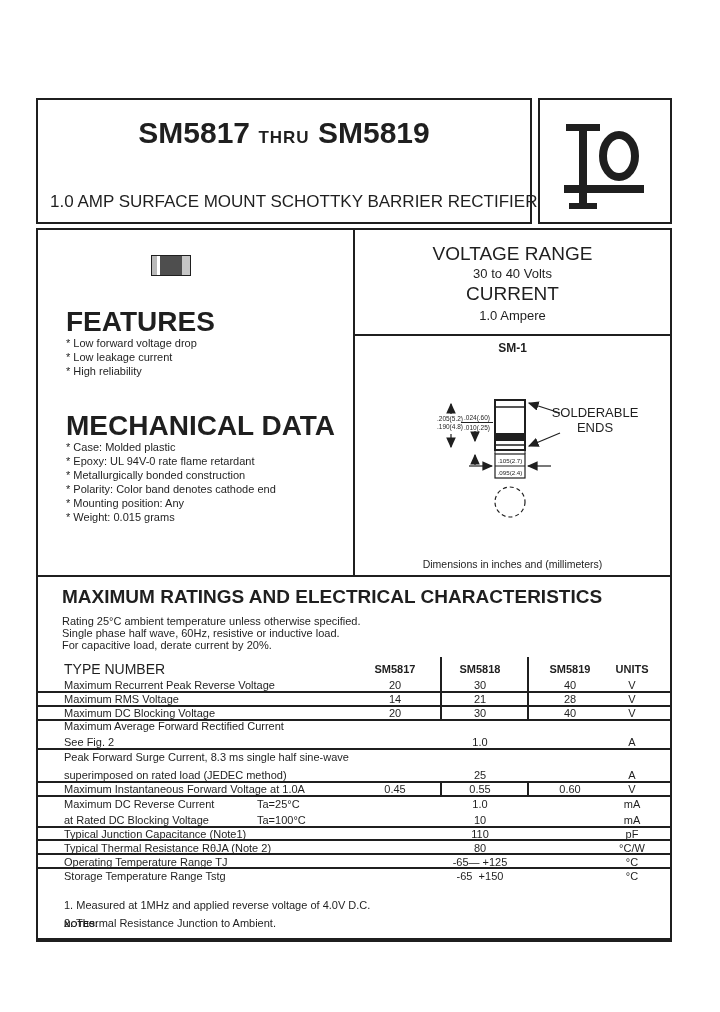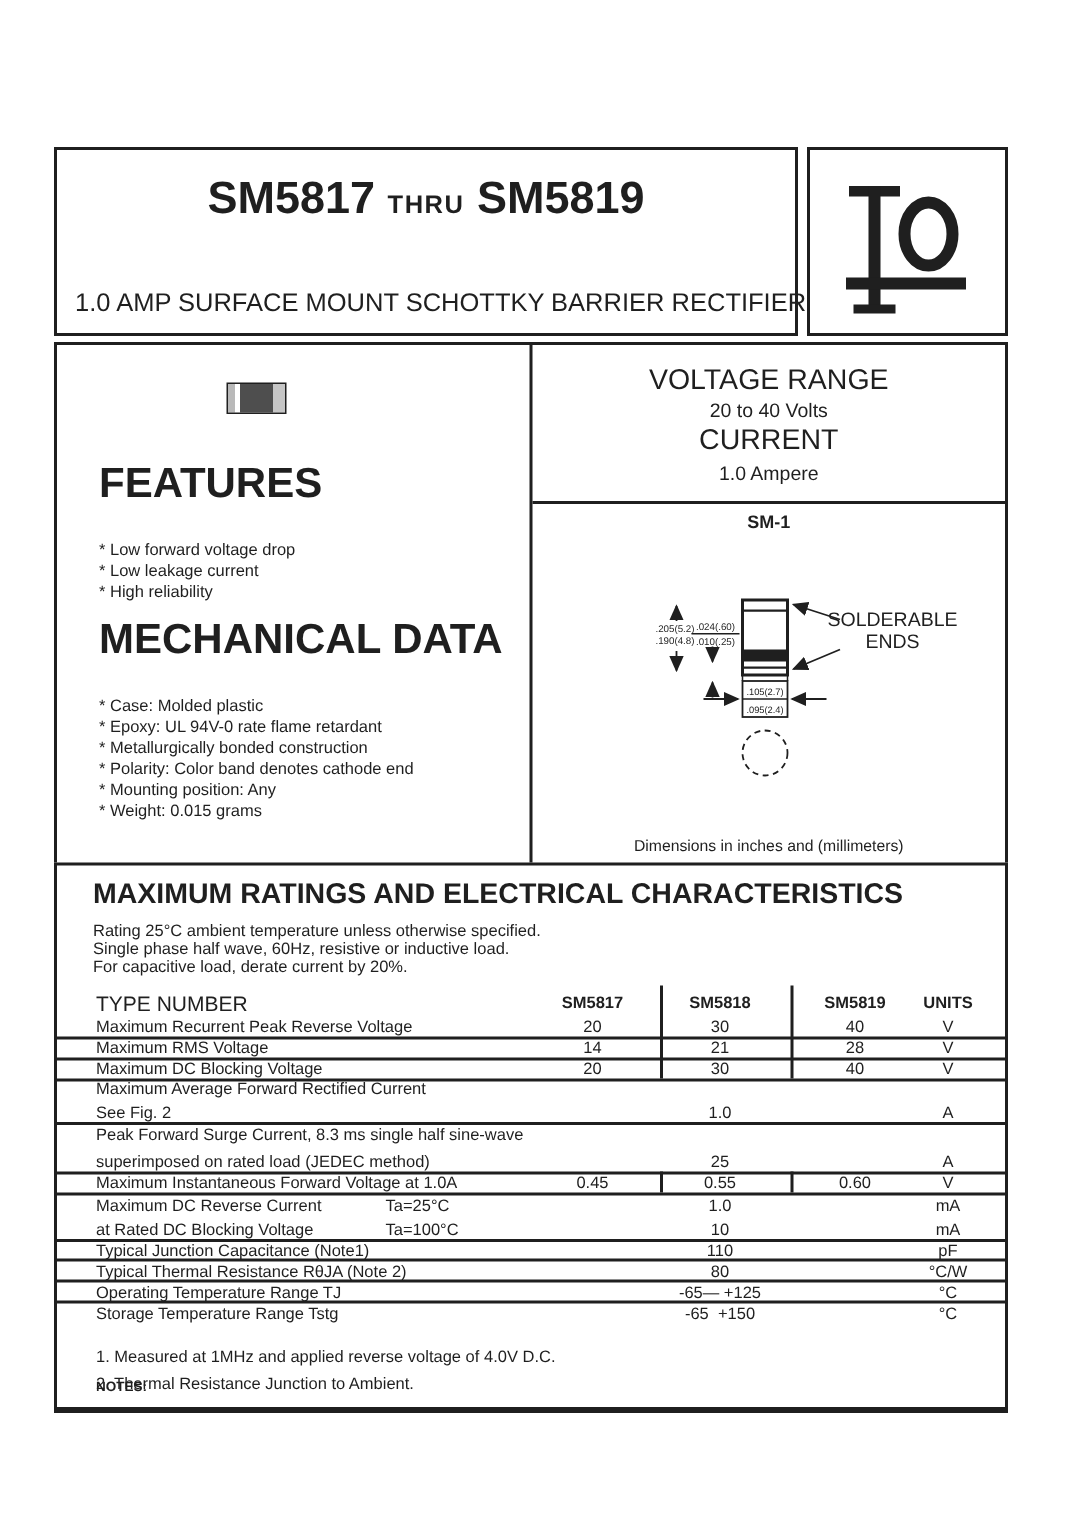--- a/index.html
+++ b/index.html
@@ -13,21 +13,21 @@
   .doc-title .thru{font-size:17px;letter-spacing:1px;}
   .doc-subtitle{position:absolute;left:12px;top:92px;font-size:17px;white-space:nowrap;}
   .logo-box{left:538px;top:98px;width:130px;height:122px;}
   
   .main-box{left:36px;top:228px;width:632px;height:347px;border-bottom:0;}
   .vdivider{position:absolute;left:315px;top:0;width:2px;height:100%;background:#1f1f1f;}
   .pkg-photo{position:absolute;left:113px;top:25px;width:38px;height:19px;
              border:1px solid #1f1f1f;
              background:linear-gradient(90deg,#b9b9b9 0 12%,#ffffff 12% 21%,#4e4e4e 21% 79%,#c6c6c6 79% 100%);}
   .sec-heading{position:absolute;font-weight:bold;font-size:28px;white-space:nowrap;}
-  .li{position:absolute;left:28px;font-size:11px;white-space:nowrap;margin-top:24px;}
+  .li{position:absolute;left:28px;font-size:11px;white-space:nowrap;}
   .rcol-center{position:absolute;left:317px;width:315px;text-align:center;white-space:nowrap;}
   .vr-label{top:13px;font-size:19px;}
   .vr-value{top:36px;font-size:13px;}
   .cur-label{top:53px;font-size:19px;}
   .cur-value{top:78px;font-size:13px;}
   .rcol-hr{position:absolute;left:317px;top:104px;width:315px;height:2px;background:#1f1f1f;}
   .pkg-name{top:111px;font-size:12px;font-weight:bold;}
   .dim-note{top:328px;font-size:10.5px;}
   .pkg-svg{position:absolute;left:317px;top:127px;}
   
@@ -83,21 +83,21 @@
 
     <div class="sec-heading" style="left:28px;top:180px;">MECHANICAL DATA</div>
     <div class="li" style="top:211px;">* Case: Molded plastic</div>
     <div class="li" style="top:225px;">* Epoxy: UL 94V-0 rate flame retardant</div>
     <div class="li" style="top:239px;">* Metallurgically bonded construction</div>
     <div class="li" style="top:253px;">* Polarity: Color band denotes cathode end</div>
     <div class="li" style="top:267px;">* Mounting position: Any</div>
     <div class="li" style="top:281px;">* Weight: 0.015 grams</div>
 
     <div class="rcol-center vr-label">VOLTAGE RANGE</div>
-    <div class="rcol-center vr-value">20 to 40 Volts</div>
+    <div class="rcol-center vr-value">30 to 40 Volts</div>
     <div class="rcol-center cur-label">CURRENT</div>
     <div class="rcol-center cur-value">1.0 Ampere</div>
     <div class="rcol-hr"></div>
     <div class="rcol-center pkg-name">SM-1</div>
 
     <svg class="pkg-svg" width="315" height="170" viewBox="0 0 315 170">
       <defs>
         <marker id="ah" markerWidth="9" markerHeight="8" refX="8" refY="4" orient="auto">
           <path d="M0,0 L9,4 L0,8 z" fill="#1f1f1f"></path>
         </marker>

